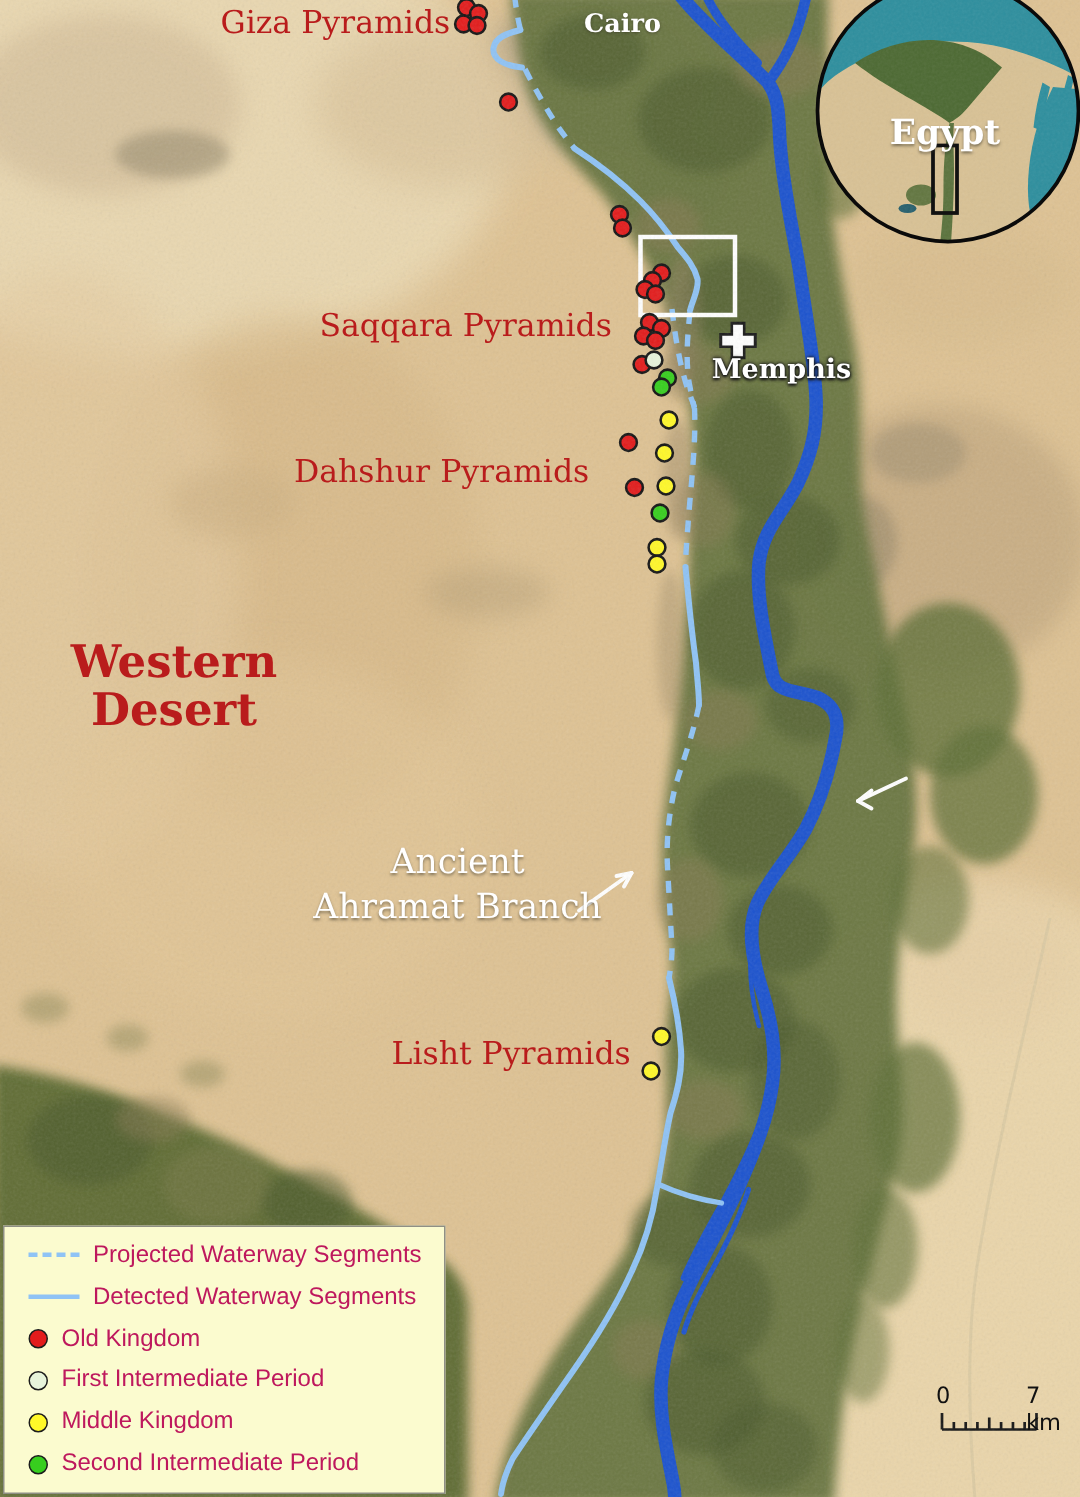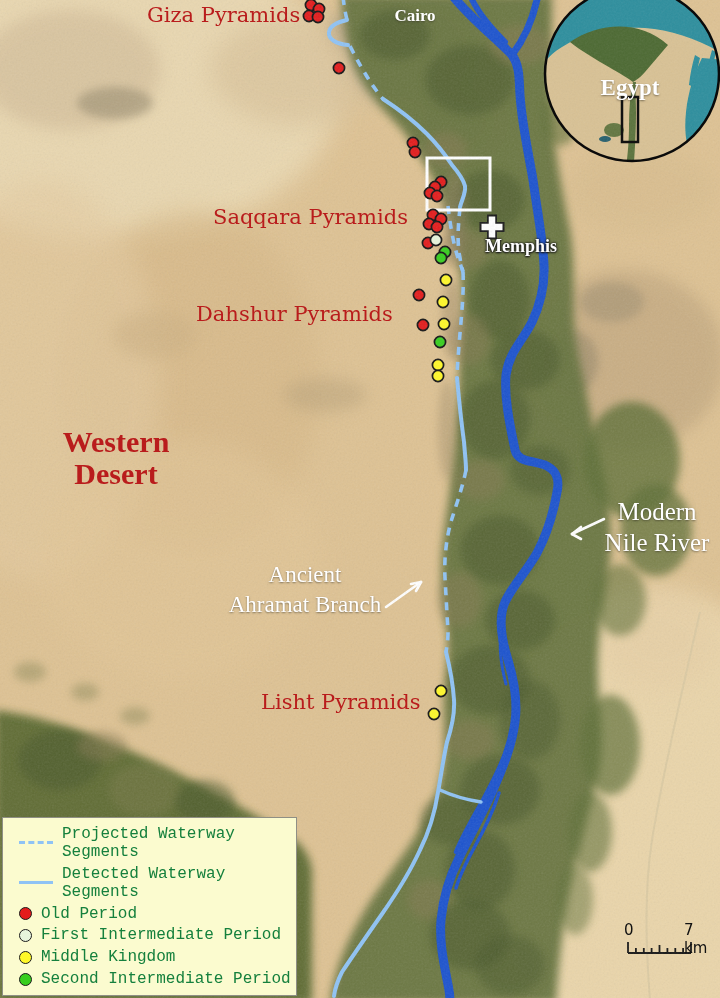--- a/index.html
+++ b/index.html
@@ -1,28 +1,28 @@
 <!DOCTYPE html>
 <html><head>
 <meta charset="utf-8">
 <style>
   html,body{margin:0;padding:0;background:#222;}
   #stage{position:relative;width:720px;height:998px;overflow:hidden;
          font-family:"DejaVu Serif", serif;background:#DEC293;}
   svg{position:absolute;left:0;top:0;}
   .lbl{position:absolute;white-space:nowrap;color:#b91c1c;font-size:21px;
        font-family:"DejaVu Serif", serif;}
-  .lbl-center{transform:translateX(-50%);text-align:center;font-family:Liberation Serif, serif;}
+  .lbl-center{transform:translateX(-50%);text-align:center;}
   .white{color:#ffffff;text-shadow:0 1px 2px rgba(50,45,35,.55);}
   .bold{font-weight:bold;}
   .outlined{text-shadow:0 0 3px #1a1a1a,0 0 2px #1a1a1a,0 1px 2px #1a1a1a;margin-left:16px;}
   #legend{position:absolute;left:2px;top:817px;width:295px;height:179px;
           background:#FBFBCF;border:1px solid #8f8f85;box-sizing:border-box;
           display:flex;flex-direction:column;justify-content:space-around;
-          padding:5px 4px;font-family:Liberation Mono, monospace;font-size:16px;color:#15803d;}
+          padding:5px 4px;font-family:Liberation Sans, sans-serif;font-size:16px;color:#be185d;}
   .lrow{display:flex;align-items:center;gap:9px;padding-left:12px;}
   .swatch-line{width:34px;height:0;border-top:3px solid #8FC3F5;flex:0 0 auto;}
   .swatch-line.dashed{border-top-style:dashed;}
   .swatch-dot{width:11px;height:11px;border-radius:50%;border:1.7px solid #1c1c1c;
               flex:0 0 auto;box-sizing:content-box;}
   .scale-txt{position:absolute;font-family:"DejaVu Sans", sans-serif;font-size:15px;color:#111;}
 </style>
 </head>
 <body>
 
@@ -260,24 +260,20 @@
 <div class="lbl" style="left:147px;top:3px;">Giza Pyramids</div>
 <div class="lbl" style="left:213px;top:205px;">Saqqara Pyramids</div>
 <div class="lbl" style="left:196px;top:302px;">Dahshur Pyramids</div>
 <div class="lbl" style="left:261px;top:690px;">Lisht Pyramids</div>
 
 <div class="lbl lbl-center bold" style="left:116px;top:426px;font-size:30px;line-height:32px;">
   <div>Western</div>
   <div>Desert</div>
 </div>
 
-<div class="lbl lbl-center white" style="left:657px;top:496px;font-size:25px;line-height:31px;">
-  <div>Modern</div>
-  <div>Nile River</div>
-</div>
 
 <div class="lbl lbl-center white" style="left:305px;top:560px;font-size:23px;line-height:30px;">
   <div>Ancient</div>
   <div>Ahramat Branch</div>
 </div>
 
 <div class="lbl lbl-center white bold outlined" style="left:505px;top:236px;font-size:18px;">Memphis</div>
 
 <div class="lbl lbl-center white bold" style="left:630px;top:47px;font-size:23px;margin-top:28px;">Egypt</div>
 
@@ -288,21 +284,21 @@
   <div class="lrow">
     <span class="swatch-line dashed" style="border-top-color: rgb(143, 195, 245);"></span>
     <span>Projected Waterway Segments</span>
   </div>
   <div class="lrow">
     <span class="swatch-line" style="border-top-color: rgb(143, 195, 245);"></span>
     <span>Detected Waterway Segments</span>
   </div>
   <div class="lrow">
     <span class="swatch-dot" style="background: rgb(227, 28, 28);"></span>
-    <span>Old Period</span>
+    <span>Old Kingdom</span>
   </div>
   <div class="lrow">
     <span class="swatch-dot" style="background: rgb(231, 244, 219);"></span>
     <span>First Intermediate Period</span>
   </div>
   <div class="lrow">
     <span class="swatch-dot" style="background: rgb(255, 248, 41);"></span>
     <span>Middle Kingdom</span>
   </div>
   <div class="lrow">

